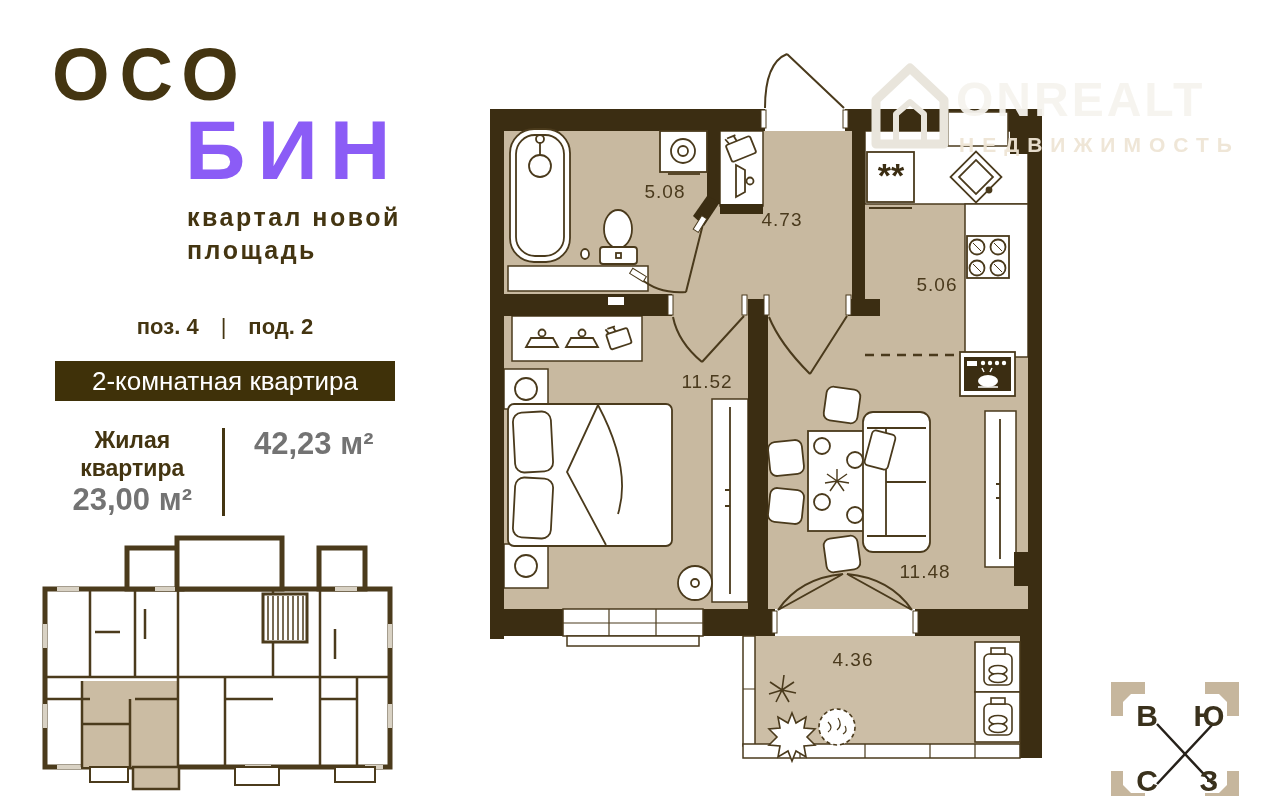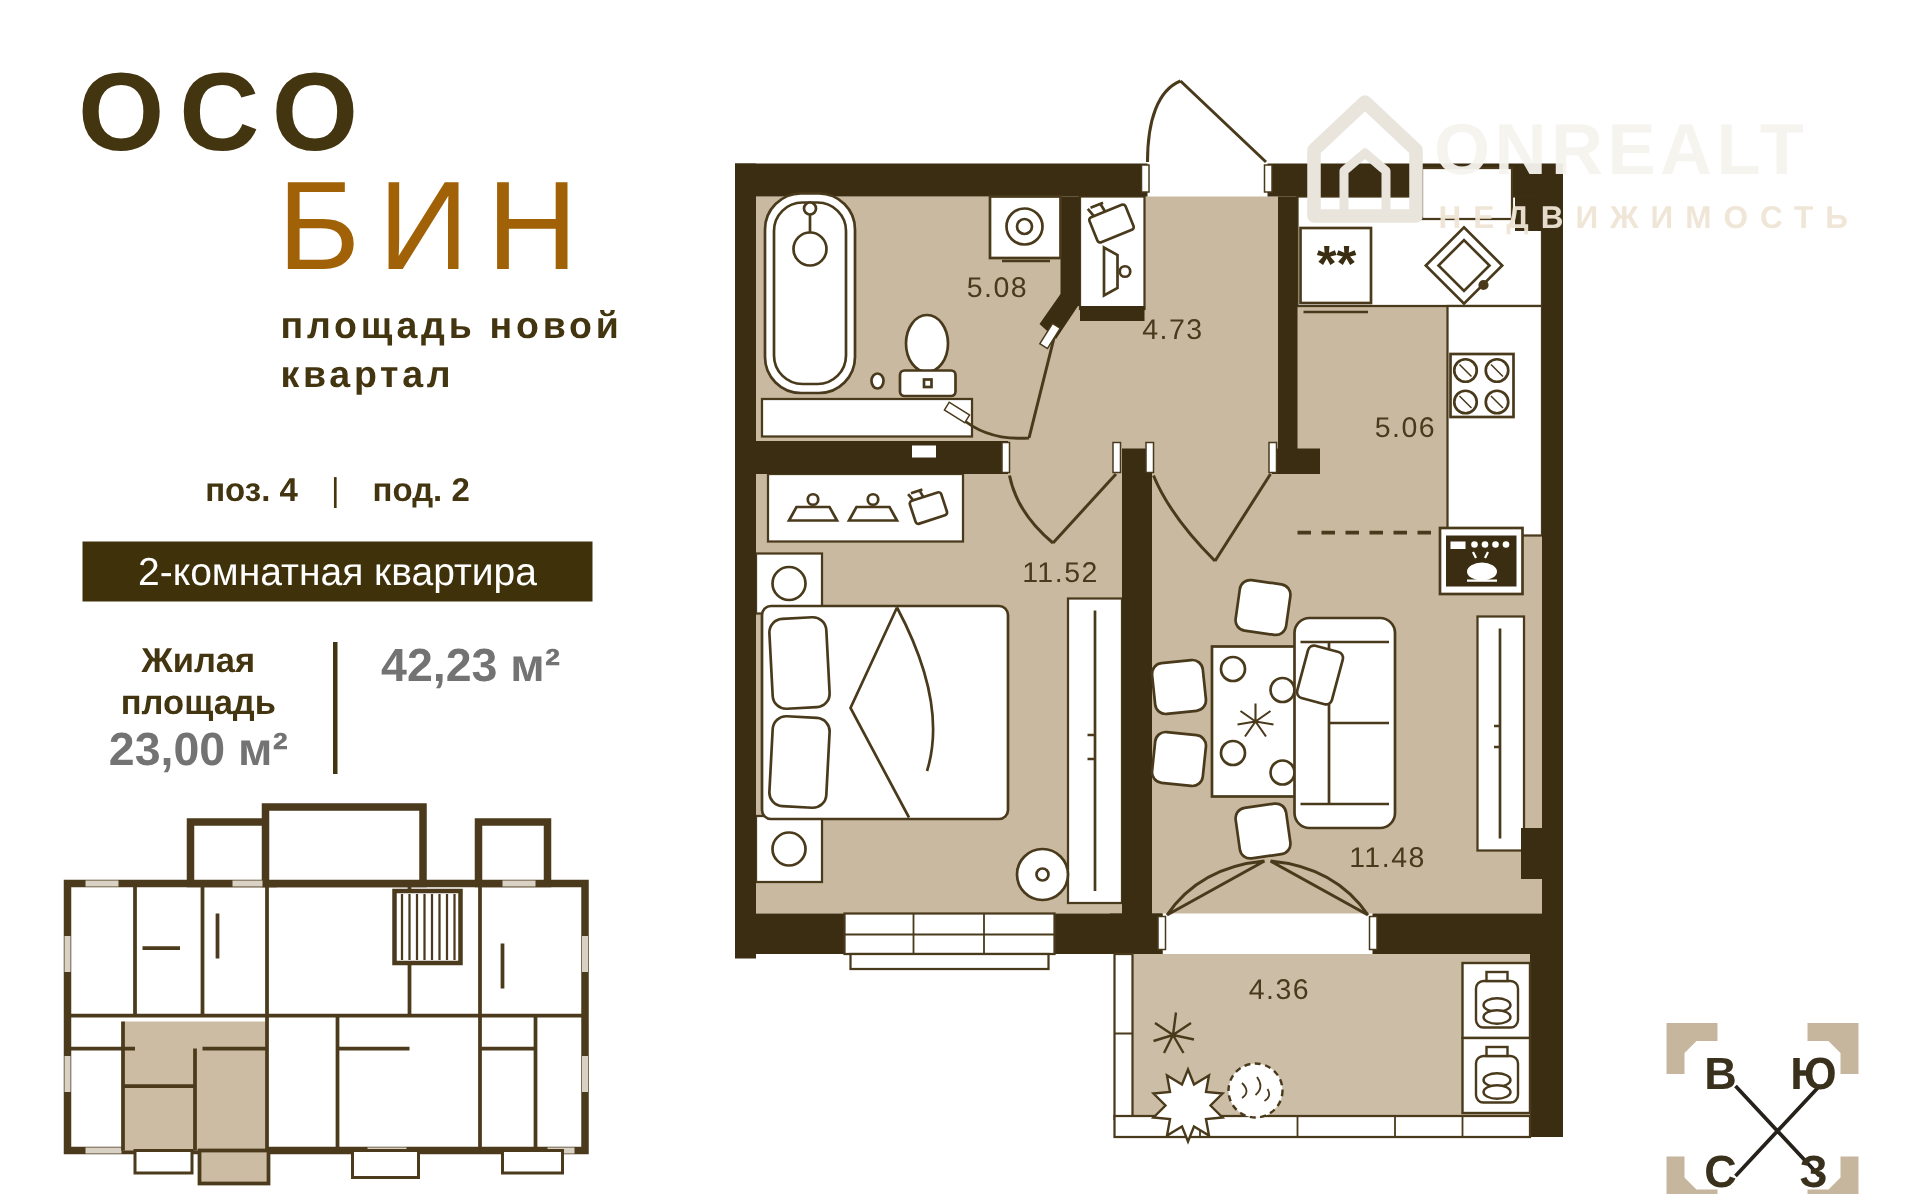--- a/index.html
+++ b/index.html
@@ -1,20 +1,20 @@
 <!DOCTYPE html>
 <html><head>
 <meta charset="utf-8">
 <style>
   html,body{margin:0;padding:0;background:#fff;}
   #canvas{position:relative;width:1280px;height:796px;background:#ffffff;overflow:hidden;
           font-family:"Liberation Sans", sans-serif;color:#46370f;margin-top:44px;}
   .abs{position:absolute;}
   #brand-line1{left:52px;top:-12px;font-size:74px;font-weight:800;letter-spacing:10px;color:#443511;}
-  #brand-line2{left:185px;top:58px;font-size:84px;font-weight:400;letter-spacing:12px;color:#a16207;}
+  #brand-line2{left:185px;top:58px;font-size:84px;font-weight:700;letter-spacing:12px;color:#8b5cf6;}
   #brand-tagline{left:187px;top:157px;font-size:25px;font-weight:600;letter-spacing:2.5px;
                  line-height:33px;color:#443511;}
   #pos-line{left:55px;top:270px;width:340px;text-align:center;font-size:22px;font-weight:700;color:#443511;}
   #pos-line .sep{margin:0 22px;font-weight:400;}
   #type-badge{left:55px;top:317px;width:340px;height:40px;background:#3f3109;color:#ffffff;
               font-size:26px;font-weight:400;text-align:center;line-height:40px;}
   #areas{left:45px;top:382px;width:356px;display:flex;align-items:stretch;}
   #areas .col{flex:1;text-align:center;}
   #areas .lbl{font-size:23px;font-weight:600;line-height:28px;color:#443511;}
   #areas .val{font-size:31px;font-weight:800;line-height:36px;color:#737373;}
@@ -24,31 +24,31 @@
   .plan-label{font-size:19px;letter-spacing:1px;font-weight:500;fill:#4a3a1d;}
 </style>
 </head>
 <body>
 
 <div id="canvas">
 
   <div class="abs" id="brand-line1">ОСО</div>
   <div class="abs" id="brand-line2">БИН</div>
   <div class="abs" id="brand-tagline">
-    <div>площадь новой</div>
-    <div>квартал</div>
+    <div>квартал новой</div>
+    <div>площадь</div>
   </div>
 
   <div class="abs" id="pos-line">
     <span>поз. 4</span><span class="sep">|</span><span>под. 2</span>
   </div>
   <div class="abs" id="type-badge">2-комнатная квартира</div>
   <div class="abs" id="areas">
     <div class="col">
-      <div class="lbl">Жилая площадь</div>
+      <div class="lbl">Жилая квартира</div>
       <div class="val">23,00 м²</div>
     </div>
     <div class="divider"></div>
     <div class="col">
       <div class="val">42,23 м²</div>
     </div>
   </div>
 
   <svg class="abs" style="left:35px;top:490px" width="365" height="285" viewBox="0 0 365 285">
     <g stroke="#4b3b1c" stroke-width="5" fill="#ffffff">

